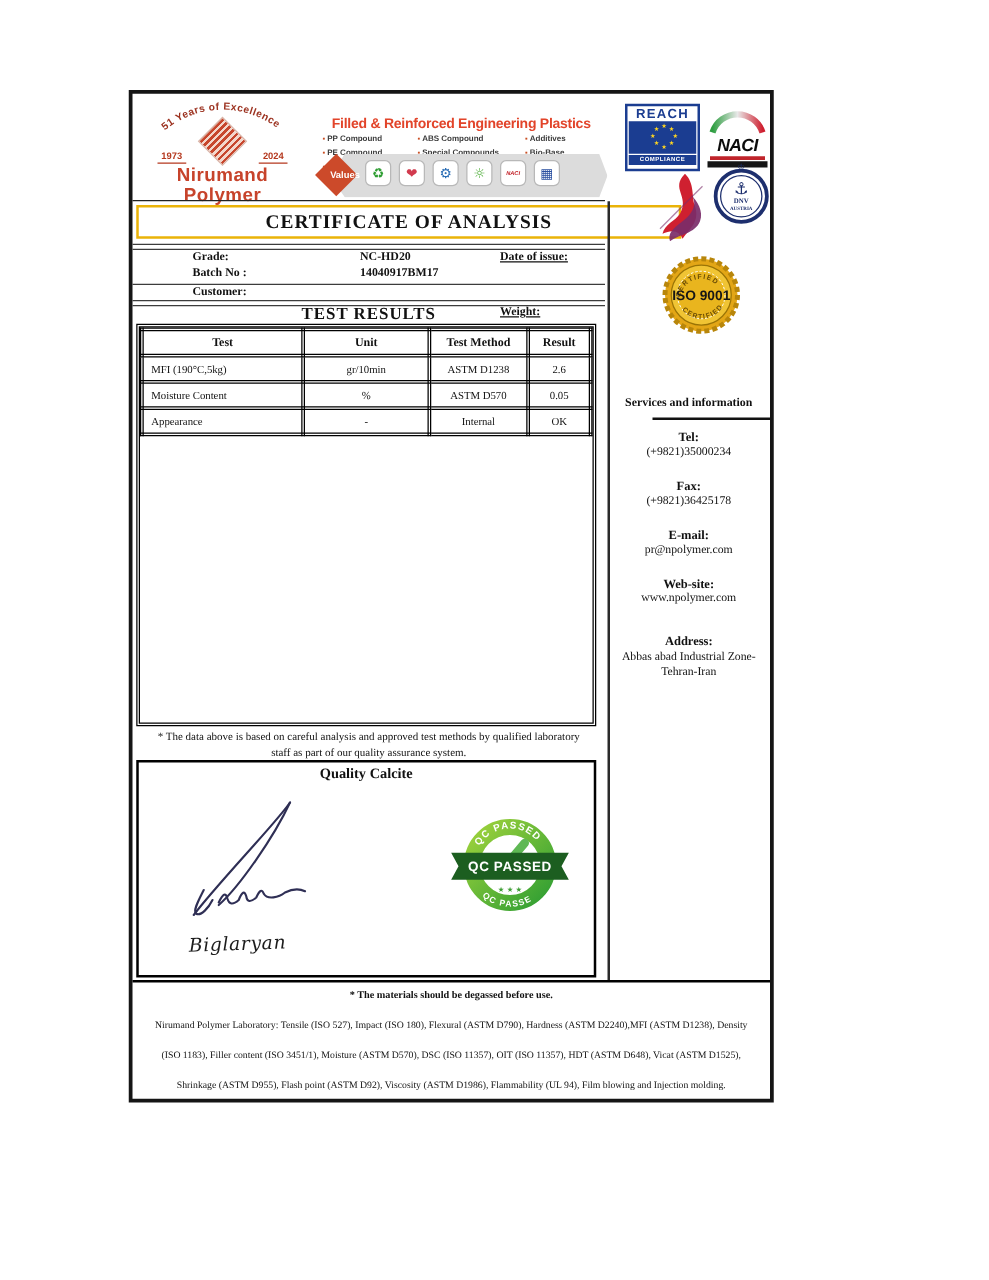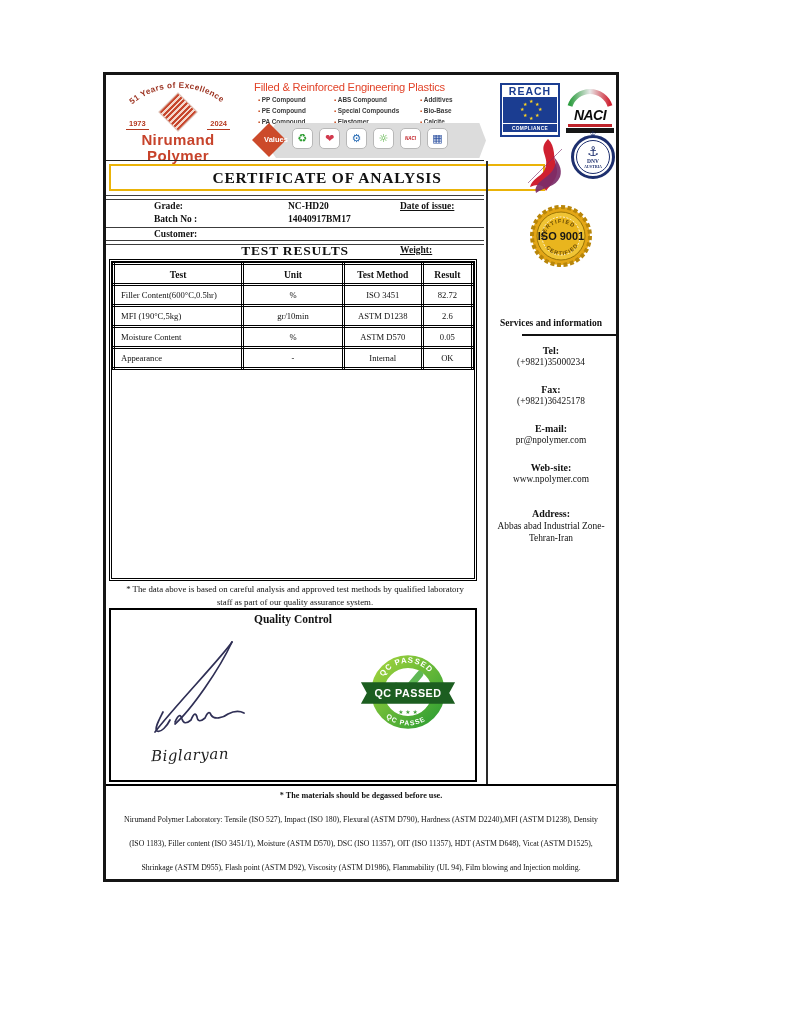--- a/index.html
+++ b/index.html
@@ -13,22 +13,22 @@
   .nlogo .diamond{width:26px;height:26px;margin:-12px auto 0 auto;transform:rotate(45deg);
      background:repeating-linear-gradient(90deg,#c7462c 0 2px,#f3d6cb 2px 4px);
      outline:1px solid #d9b3a6;}
   .years{display:flex;justify-content:space-between;width:104px;margin:-6px auto 0 auto;
      font-family:"Liberation Sans",sans-serif;font-size:7.5px;font-weight:bold;color:#b5391f;}
   .years span{border-bottom:1.5px solid #b5391f;padding:0 3px 1px 3px;}
   .nname{font-family:"Liberation Sans",sans-serif;font-weight:800;font-size:15px;
      line-height:1.05;color:#c7432b;letter-spacing:.4px;margin-top:2px;}
   
   .products{left:148px;top:6px;width:230px;}
-  .ptitle{font-family:"Liberation Sans",sans-serif;font-weight:400;font-size:11.2px;
-     color:#e2442a;text-align:left;letter-spacing:-.2px;}
+  .ptitle{font-family:"Liberation Sans",sans-serif;font-weight:700;font-size:11.2px;
+     color:#e2442a;text-align:center;letter-spacing:-.2px;margin-top:12px;}
   .pgrid{display:grid;grid-template-columns:76px 86px 68px;margin-top:2px;padding-left:4px;}
   .pitem{font-family:"Liberation Sans",sans-serif;font-size:6.4px;font-weight:bold;
      color:#3a3a3a;line-height:1.7;}
   .pitem::before{content:"▪ ";color:#c94e22;font-size:6px;}
   
   .vbanner{left:146px;top:47px;width:234px;height:37px;}
   .vband{position:absolute;left:12px;top:1px;width:222px;height:35px;background:#dcdcdc;
      clip-path:polygon(0 50%,12px 0,97% 0,100% 50%,97% 100%,12px 100%);}
   .vdiamond{position:absolute;left:2px;top:3px;width:30px;height:30px;}
   .vdiamond .shape{position:absolute;left:3px;top:3px;width:24px;height:24px;
@@ -197,26 +197,20 @@
     <div class="abs results-box">
       <table class="res">
         <tbody>
             <tr>
           <th>Test</th>
           <th>Unit</th>
           <th>Test Method</th>
           <th>Result</th>
         </tr>
         <tr>
-          <td class="l">Filler Content(600°C,0.5hr)</td>
-          <td>%</td>
-          <td>ISO 3451</td>
-          <td>82.72</td>
-        </tr>
-        <tr>
           <td class="l">MFI (190°C,5kg)</td>
           <td>gr/10min</td>
           <td>ASTM D1238</td>
           <td>2.6</td>
         </tr>
         <tr>
           <td class="l">Moisture Content</td>
           <td>%</td>
           <td>ASTM D570</td>
           <td>0.05</td>
@@ -230,21 +224,21 @@
       </tbody>
         </table>
     </div>
 
     <div class="abs footnote">
       <div>* The data  above is based on careful analysis and approved test methods by qualified laboratory</div>
       <div>staff as part of our quality assurance system.</div>
     </div>
 
     <div class="abs qc-box">
-      <div class="qc-title">Quality Control</div>
+      <div class="qc-title">Quality Calcite</div>
 
       <svg class="sig" width="140" height="108" viewBox="0 0 140 108">
         <g fill="none" stroke="#2f2f55" stroke-width="1.7" stroke-linecap="round">
           <path d="M 16 96 C 34 72 84 20 93 6"></path>
           <path d="M 93 6 C 80 34 52 74 36 88"></path>
           <path d="M 24 76 C 20 84 15 93 18 95 C 22 97 28 90 31 84"></path>
           <path d="M 36 86 q 5 -11 7 -3 q 2 7 9 1 q 4 -10 6 -3 q 1 7 8 1 q 4 -9 6 -3 c 3 5 12 3 17 -1 c 6 -3 12 -3 16 -1"></path>
         </g>
       </svg>
       <div class="signame">Biglaryan</div>

